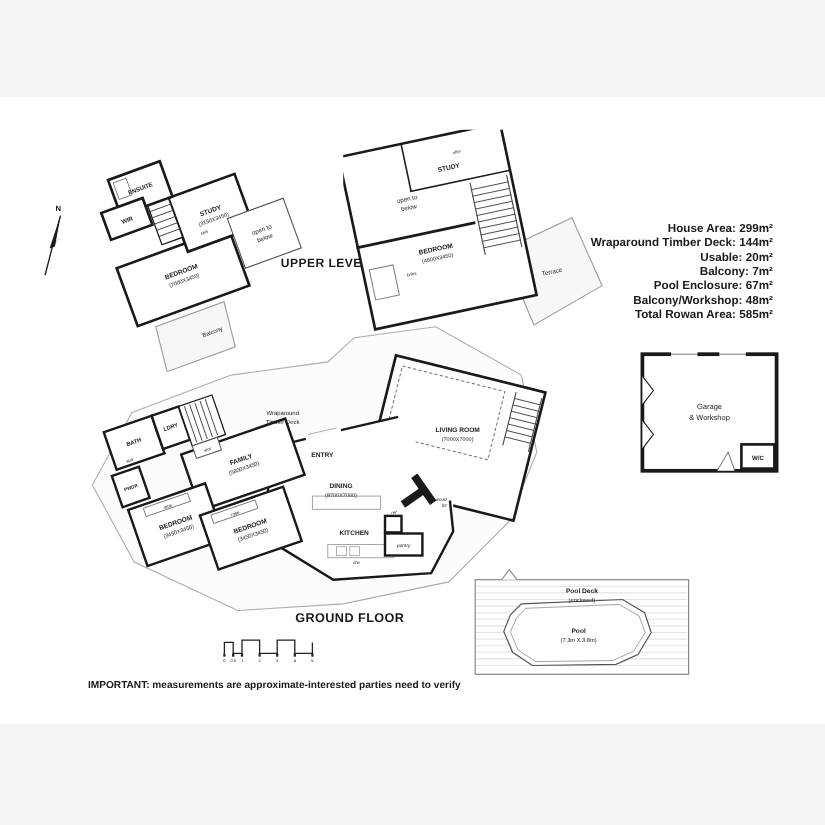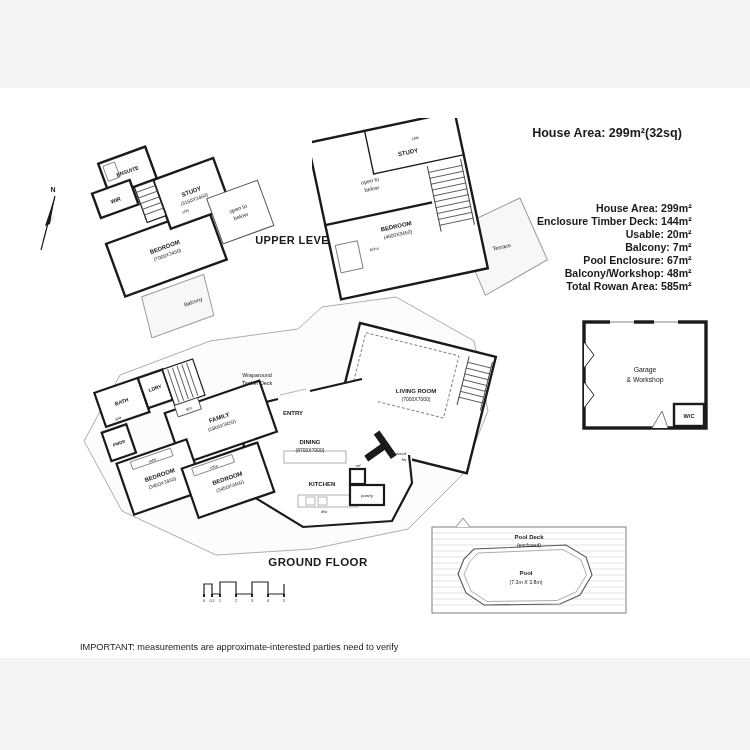--- a/index.html
+++ b/index.html
@@ -5,35 +5,34 @@
   html,body{margin:0;padding:0;}
   body{width:750px;height:750px;position:relative;background:#ffffff;overflow:hidden;
        font-family:"Liberation Sans", sans-serif;color:#1a1a1a;}
   .abs{position:absolute;}
   .band{left:0;width:750px;background:#f4f4f4;}
   .txt{white-space:nowrap;}
   svg text{font-family:"Liberation Sans", sans-serif;fill:#1a1a1a;}
   .title-block{text-align:center;line-height:15px;font-weight:bold;font-size:12.5px;}
   .area-list{font-size:10.6px;font-weight:bold;line-height:13px;text-align:right;}
   .big-label{font-weight:bold;letter-spacing:.4px;font-size:11px;text-align:center;}
-  .disclaimer{font-size:9.2px;font-weight:normal;margin-top:25px;}
+  .disclaimer{font-size:9.2px;font-weight:bold;}
 </style>
 </head>
 <body>
 
 <div class="abs band" style="top:0;height:88px;"></div>
 <div class="abs band" style="top:658px;height:92px;"></div>
 
 <div class="abs title-block" style="left:502px;top:126px;width:210px;">
-  <div class="txt">House Area: 299m²(32sq)</div>
 </div>
 
 <div class="abs area-list" style="left:537px;top:202px;">
   <div class="txt">House Area: 299m²</div>
-  <div class="txt">Enclosure Timber Deck: 144m²</div>
+  <div class="txt">Wraparound Timber Deck: 144m²</div>
   <div class="txt">Usable: 20m²</div>
   <div class="txt">Balcony: 7m²</div>
   <div class="txt">Pool Enclosure: 67m²</div>
   <div class="txt">Balcony/Workshop: 48m²</div>
   <div class="txt">Total Rowan Area: 585m²</div>
 </div>
 
 <svg class="abs" style="left:28px;top:180px;" width="44" height="80" viewBox="0 0 44 80">
   <text x="25" y="12" font-size="7" font-weight="bold" text-anchor="middle">N</text>
   <line x1="27" y1="16" x2="13" y2="70" stroke="#1a1a1a" stroke-width="1.2"></line>

